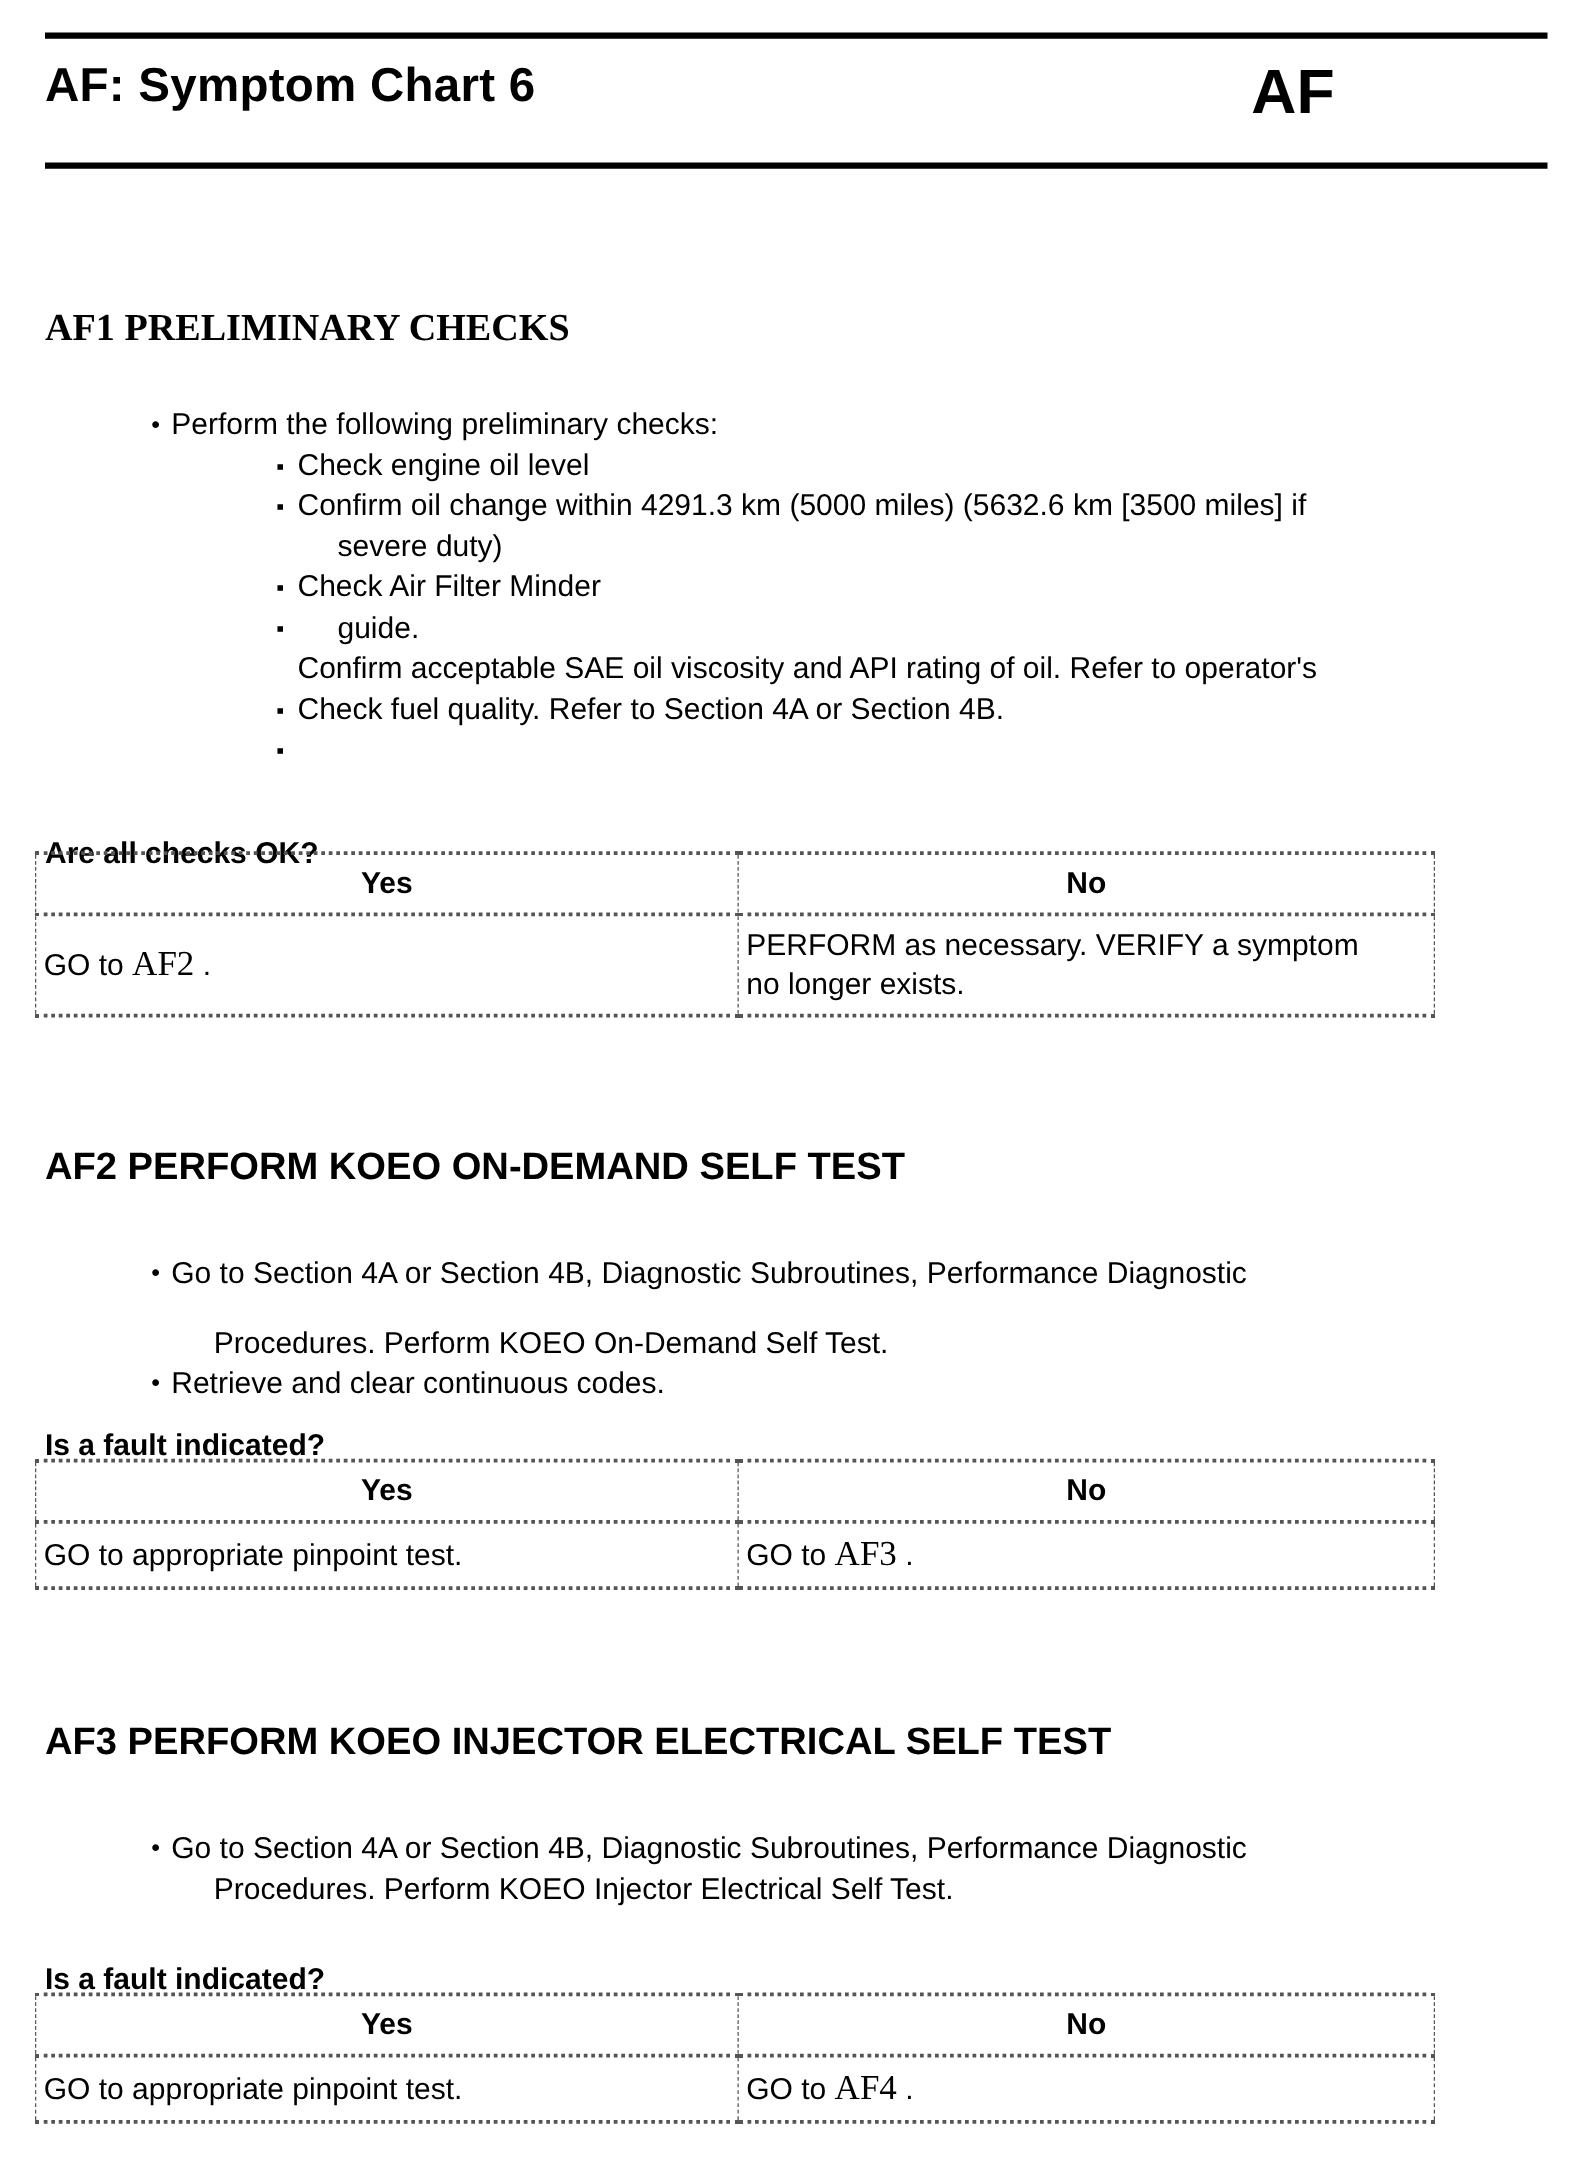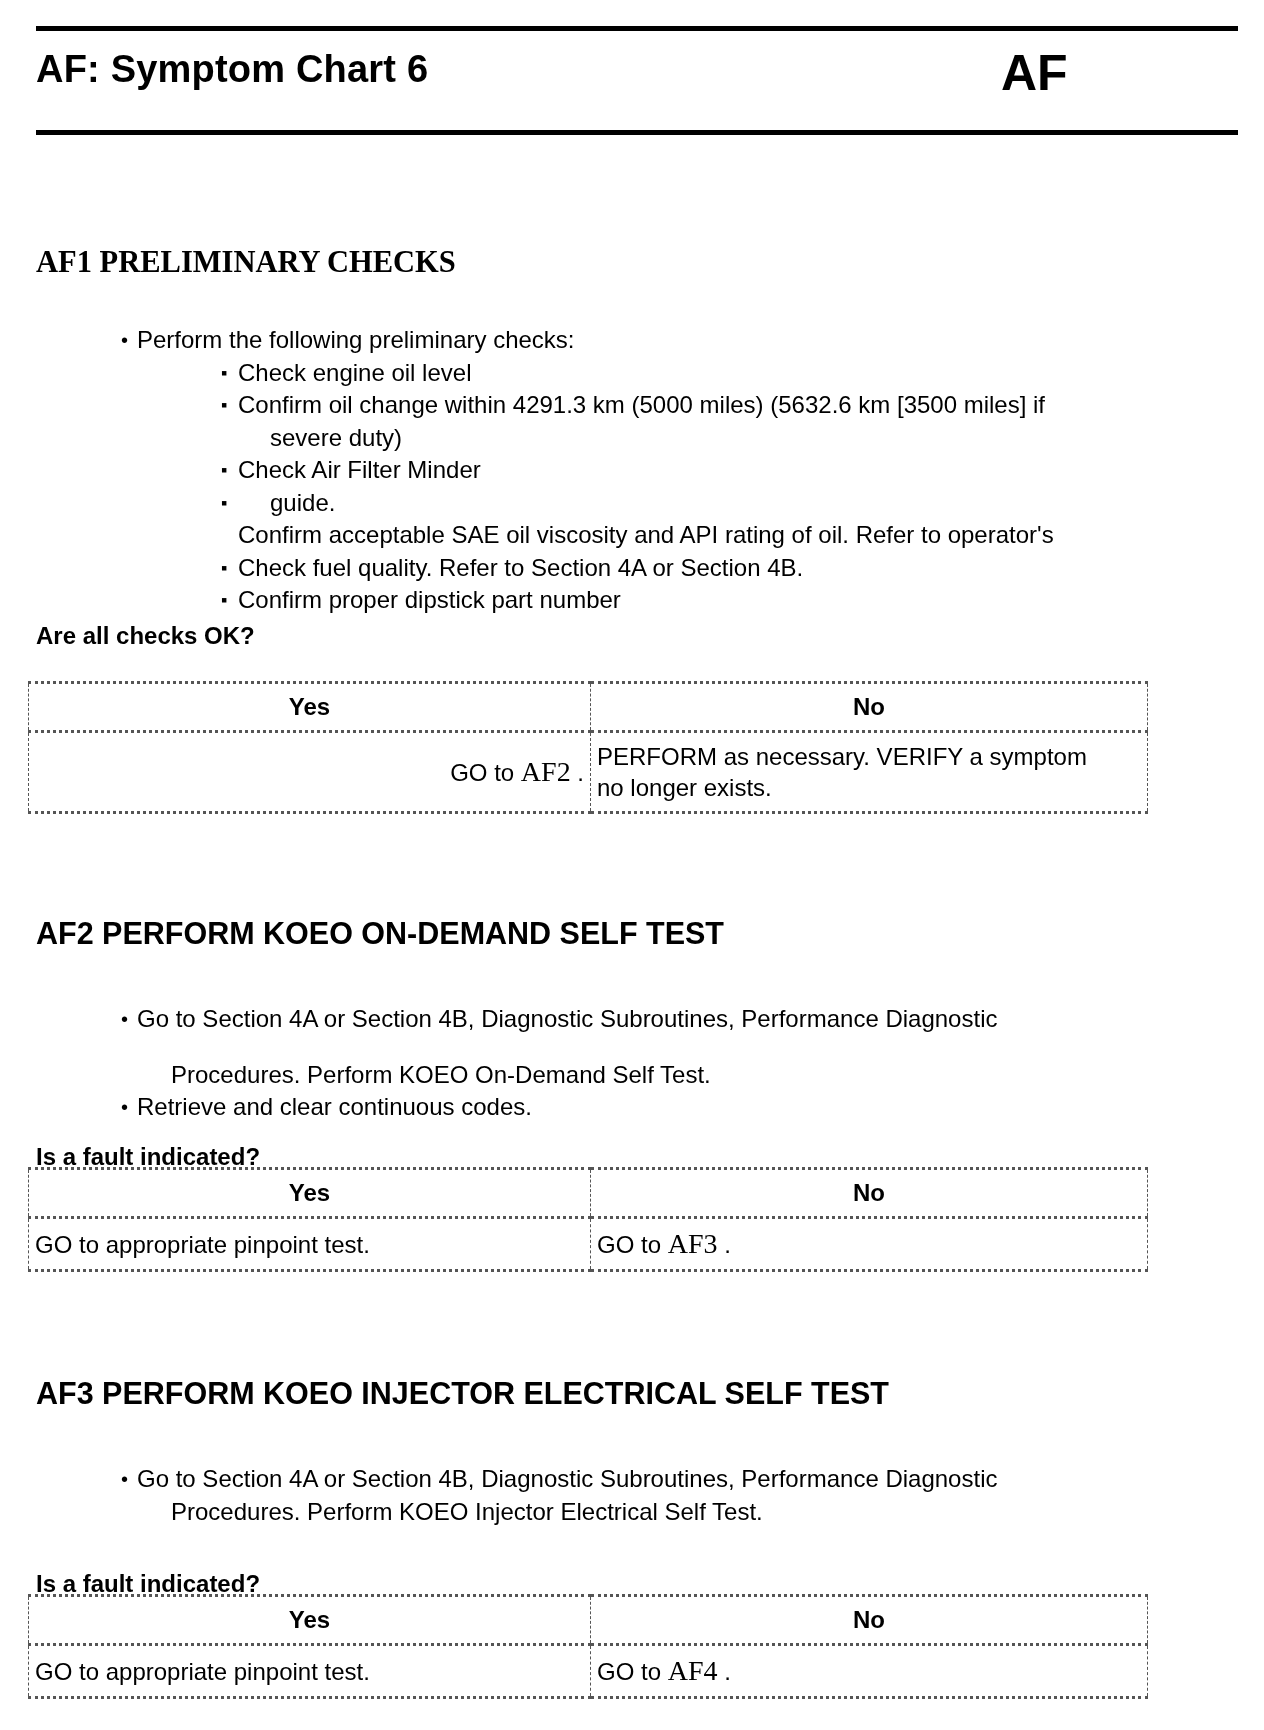--- a/index.html
+++ b/index.html
@@ -54,33 +54,32 @@
     <span class="blt">▪</span>
     <span class="hang" style="padding-left:32px;">guide.</span>
     <span class="hang" style="white-space:nowrap;">Confirm acceptable SAE oil viscosity and API rating of oil. Refer to operator's</span>
   </li>
   <li class="l2">
     <span class="blt">▪</span>
     <span>Check fuel quality. Refer to Section 4A or Section 4B.</span>
   </li>
   <li class="l2">
     <span class="blt">▪</span>
-    <span>Confirm proper dipstick part number</span>
   </li>
 </ul>
 
-<div class="q" style="top:622px;">Are all checks OK?</div>
+<div class="q" style="top:669px;">Are all checks OK?</div>
 <table class="yn" style="top:681px;">
   <tbody>
       <tr class="hd">
     <th>Yes</th>
     <th>No</th>
   </tr>
   <tr class="bd">
-    <td style="height:70px;text-align:right;">
+    <td style="height:70px;">
       <span>GO to </span><a class="ref">AF2</a><span> .</span>
     </td>
     <td>
       <span class="hang">PERFORM as necessary. VERIFY a symptom</span>
       <span class="hang">no longer exists.</span>
     </td>
   </tr>
 </tbody>
   </table>
 

